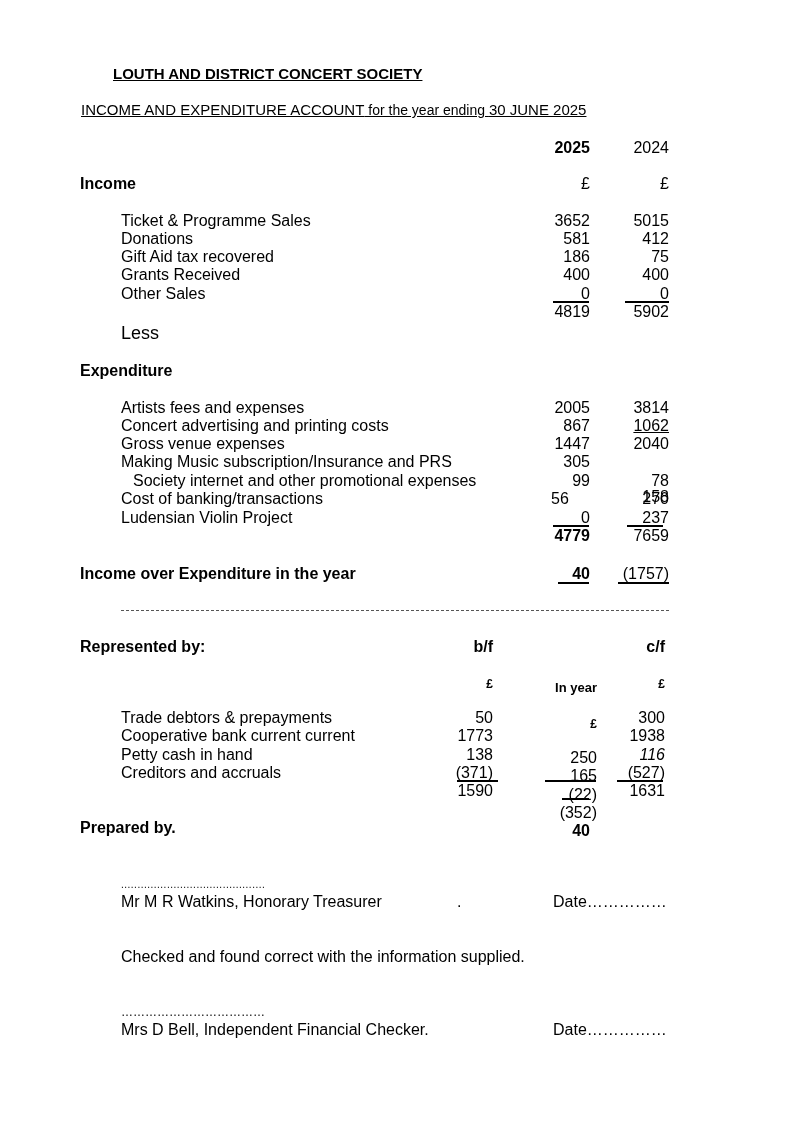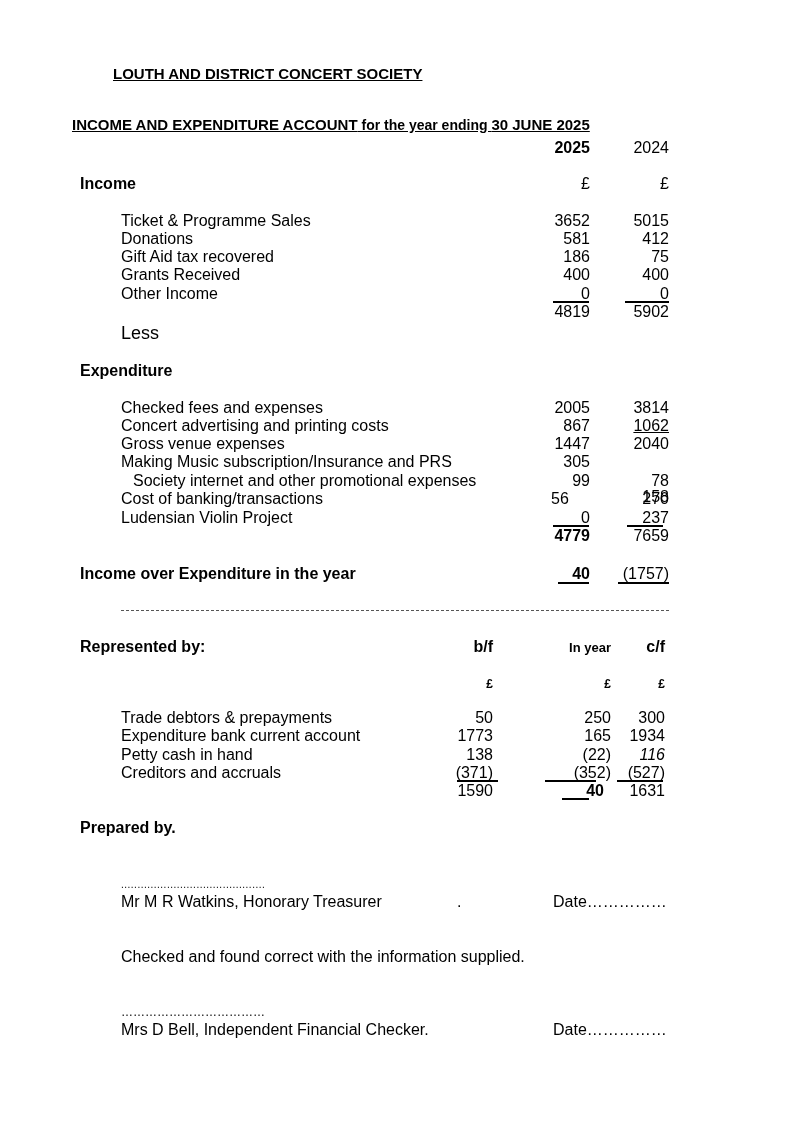--- a/index.html
+++ b/index.html
@@ -1,27 +1,27 @@
 <!DOCTYPE html>
 <html><head>
 <meta charset="utf-8">
 <style>
   html,body{margin:0;padding:0;background:#fff;}
   body{width:795px;height:1124px;position:relative;overflow:hidden;
        font-family:"Liberation Sans",sans-serif;color:#000;font-size:16px;}
   .abs{position:absolute;white-space:nowrap;line-height:18px;}
   .b{font-weight:bold;}
   .title1{left:80px;top:65px;font-size:15px;font-weight:bold;text-decoration:underline;margin-left:33px;}
-  .title2{left:72px;top:101px;font-size:15px;font-weight:bold;text-decoration:underline;margin-top:15px;}
+  .title2{left:81px;top:101px;font-size:15px;font-weight:normal;text-decoration:underline;}
   .title2 .sub{font-size:14px;}
   .num{width:60px;text-align:right;}
   .c25{left:530px;}
   .c24{left:609px;}
   .cbf{left:433px;}
-  .ciy{left:551px;}
+  .ciy{left:537px;margin-top:40px;}
   .ccf{left:605px;}
   .bar{position:absolute;height:2px;background:#000;}
   .dashline{position:absolute;left:121px;top:610px;width:548px;border-top:1px dashed #555;}
   .lbl{left:121px;}
   .sect{left:80px;font-weight:bold;}
 </style>
 </head>
 <body>
 
 <div class="abs title1">LOUTH AND DISTRICT CONCERT SOCIETY</div>
@@ -45,35 +45,35 @@
 <div class="abs num c24" style="top:230px;">412</div>
 
 <div class="abs lbl" style="top:248px;">Gift Aid tax recovered</div>
 <div class="abs num c25" style="top:248px;">186</div>
 <div class="abs num c24" style="top:248px;">75</div>
 
 <div class="abs lbl" style="top:266px;">Grants Received</div>
 <div class="abs num c25" style="top:266px;">400</div>
 <div class="abs num c24" style="top:266px;">400</div>
 
-<div class="abs lbl" style="top:285px;">Other Income</div>
+<div class="abs lbl" style="top:285px;">Other Sales</div>
 <div class="abs num c25" style="top:285px;">0</div>
 <div class="abs num c24" style="top:285px;">0</div>
 
 <div class="bar" style="left:553px;top:301px;width:36px;"></div>
 <div class="bar" style="left:625px;top:301px;width:44px;"></div>
 
 <div class="abs num c25" style="top:303px;">4819</div>
 <div class="abs num c24" style="top:303px;">5902</div>
 
 <div class="abs lbl" style="top:323px;font-size:18px;line-height:20px;">Less</div>
 
 <div class="abs sect" style="top:362px;">Expenditure</div>
 
-<div class="abs lbl" style="top:399px;">Checked fees and expenses</div>
+<div class="abs lbl" style="top:399px;">Artists fees and expenses</div>
 <div class="abs num c25" style="top:399px;">2005</div>
 <div class="abs num c24" style="top:399px;">3814</div>
 
 <div class="abs lbl" style="top:417px;">Concert advertising and printing costs</div>
 <div class="abs num c25" style="top:417px;">867</div>
 <div class="abs num c24" style="top:417px;text-decoration:underline;">1062</div>
 
 <div class="abs lbl" style="top:435px;">Gross venue expenses</div>
 <div class="abs num c25" style="top:435px;">1447</div>
 <div class="abs num c24" style="top:435px;">2040</div>
@@ -115,24 +115,24 @@
 
 <div class="abs num cbf b" style="top:675px;font-size:12px;">£</div>
 <div class="abs num ciy b" style="top:675px;font-size:12px;">£</div>
 <div class="abs num ccf b" style="top:675px;font-size:12px;">£</div>
 
 <div class="abs lbl" style="top:709px;">Trade debtors &amp; prepayments</div>
 <div class="abs num cbf" style="top:709px;">50</div>
 <div class="abs num ciy" style="top:709px;">250</div>
 <div class="abs num ccf" style="top:709px;">300</div>
 
-<div class="abs lbl" style="top:727px;">Expenditure bank current account</div>
+<div class="abs lbl" style="top:727px;">Cooperative bank current current</div>
 <div class="abs num cbf" style="top:727px;">1773</div>
 <div class="abs num ciy" style="top:727px;">165</div>
-<div class="abs num ccf" style="top:727px;">1934</div>
+<div class="abs num ccf" style="top:727px;">1938</div>
 
 <div class="abs lbl" style="top:746px;">Petty cash in hand</div>
 <div class="abs num cbf" style="top:746px;">138</div>
 <div class="abs num ciy" style="top:746px;">(22)</div>
 <div class="abs num ccf" style="top:746px;font-style:italic;">116</div>
 
 <div class="abs lbl" style="top:764px;">Creditors and accruals</div>
 <div class="abs num cbf" style="top:764px;">(371)</div>
 <div class="abs num ciy" style="top:764px;">(352)</div>
 <div class="abs num ccf" style="top:764px;">(527)</div>

